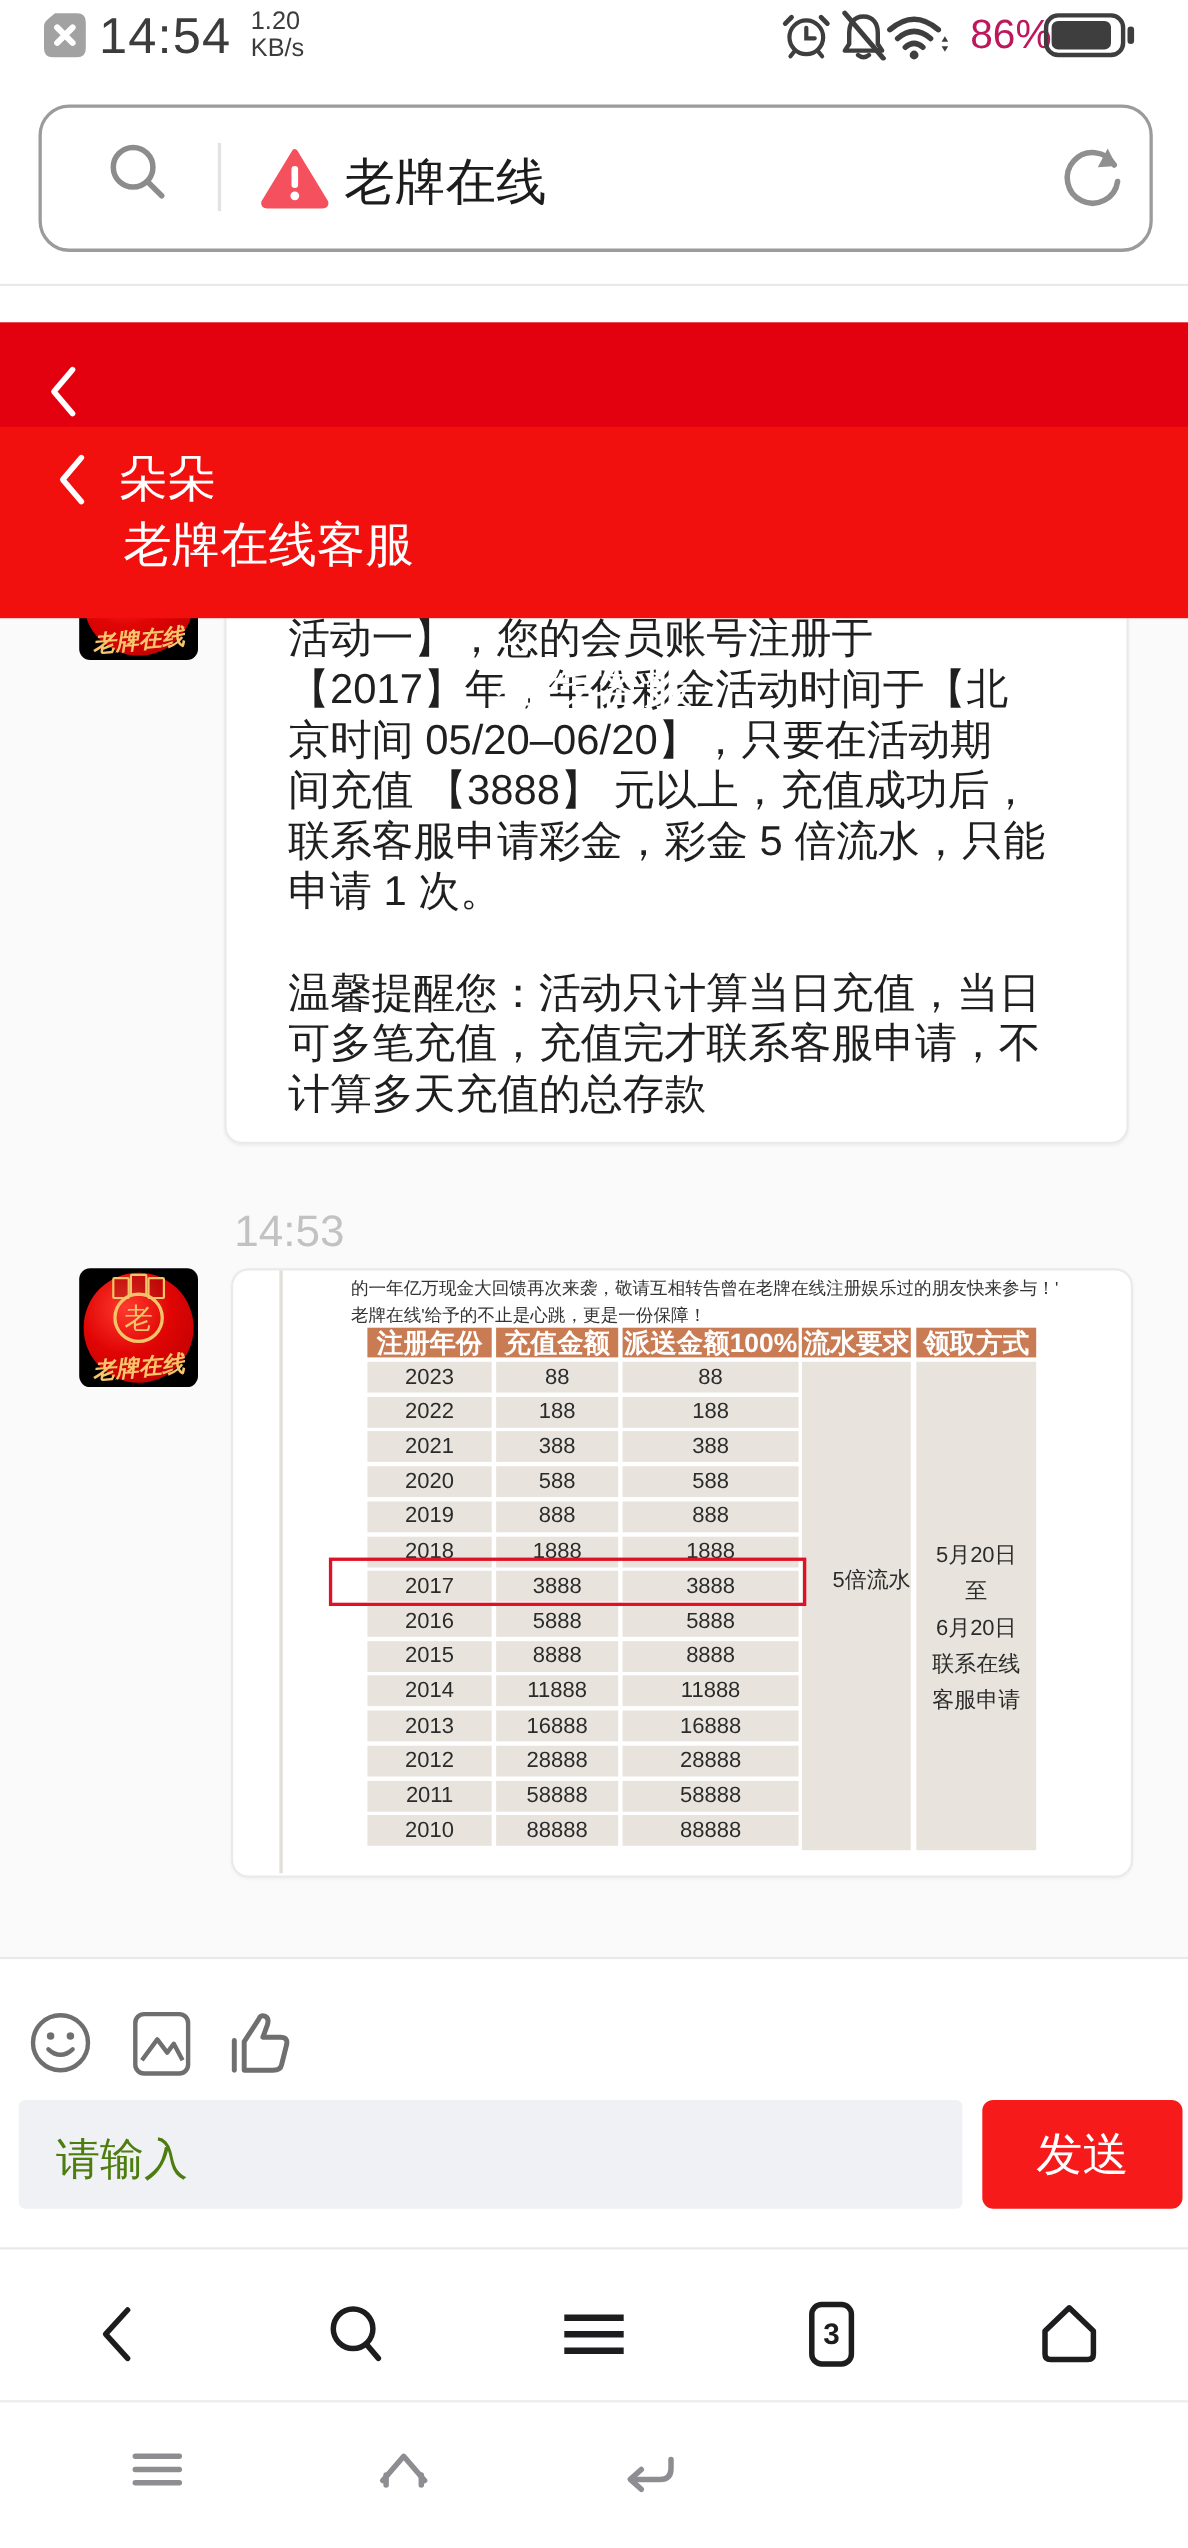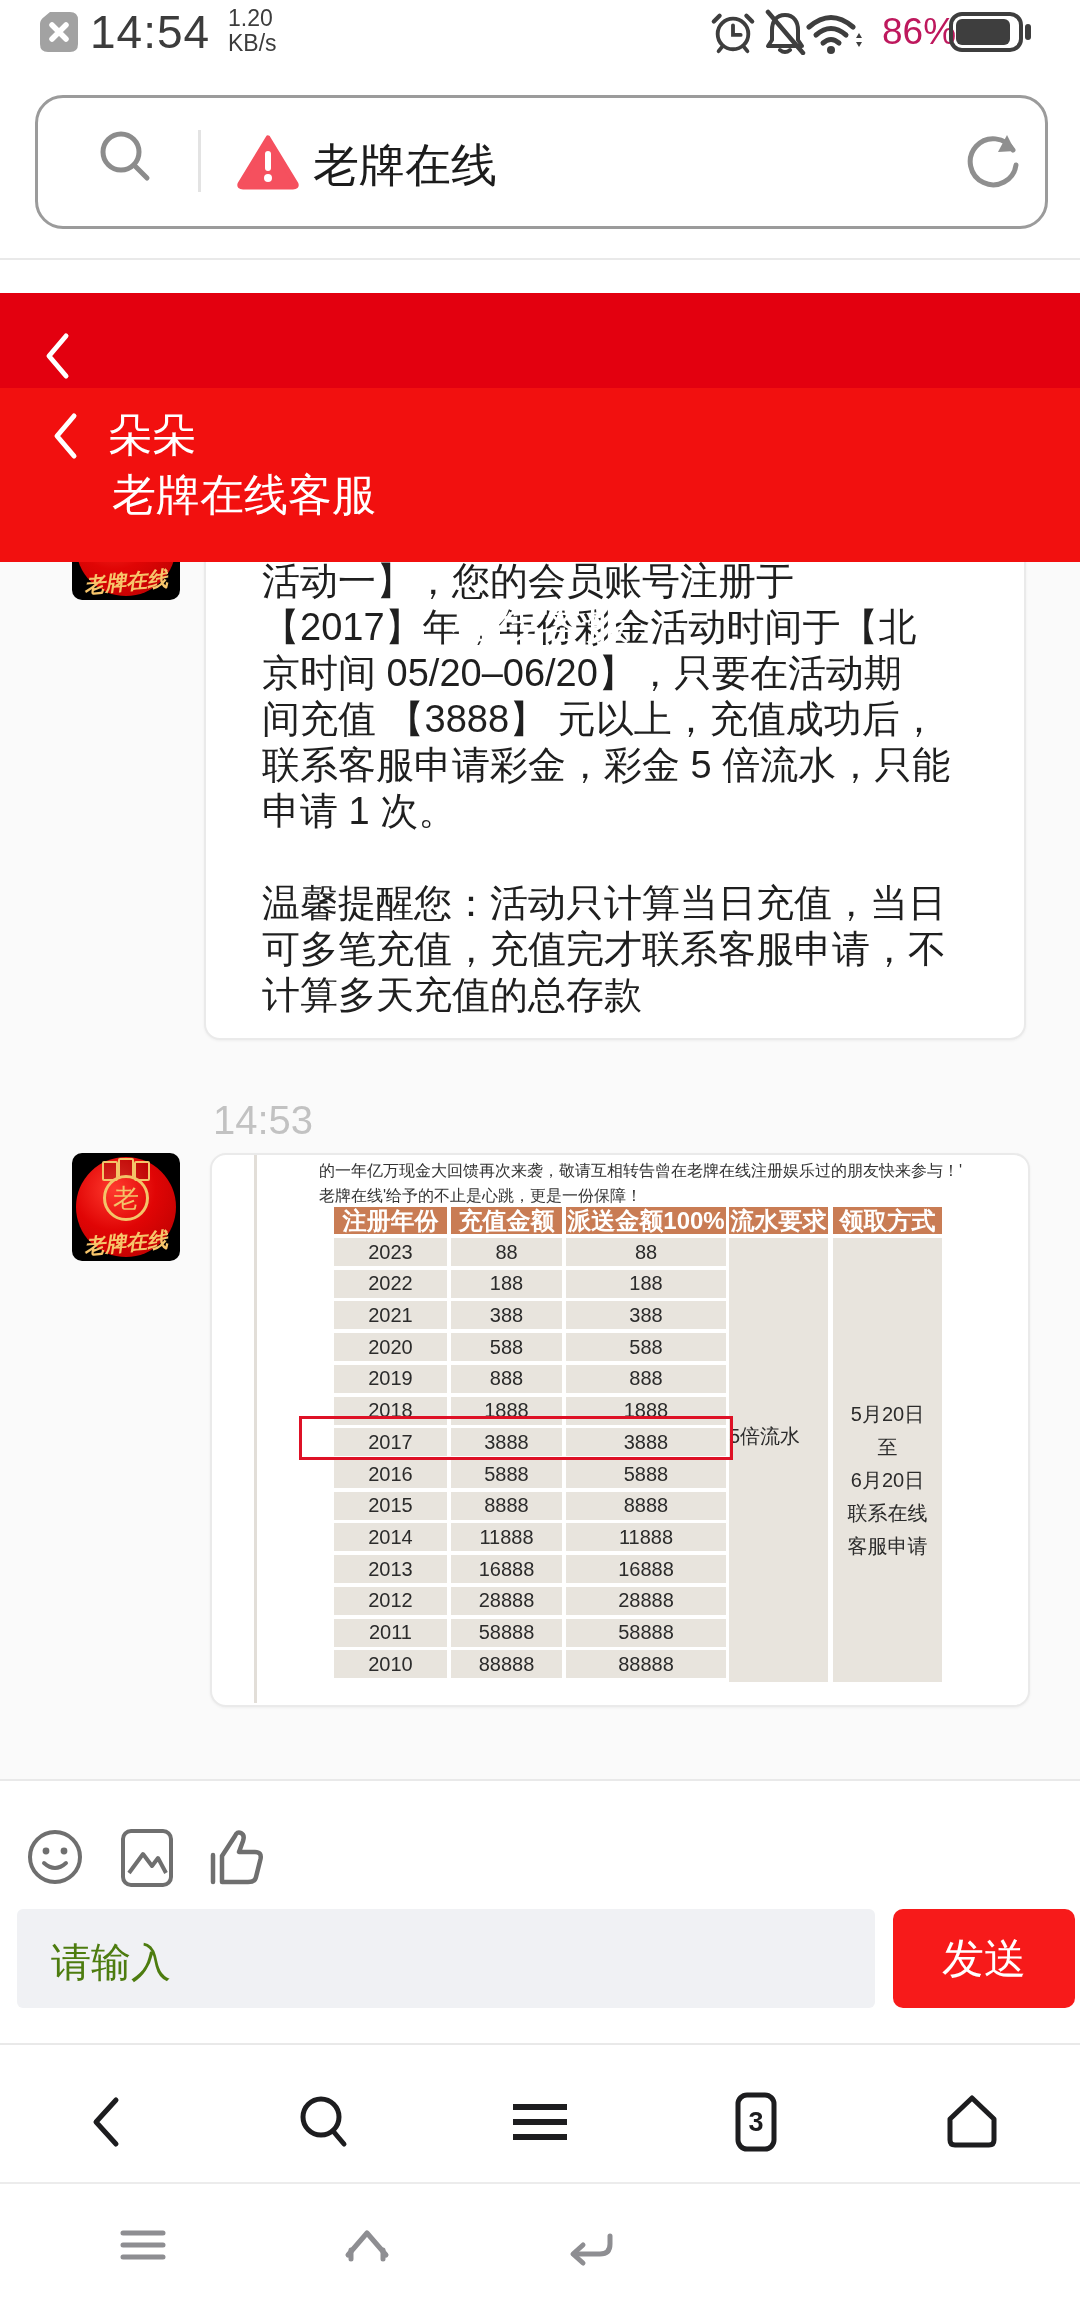--- a/index.html
+++ b/index.html
@@ -245,21 +245,21 @@
           <div class="pcell c2">58888</div>
         </div>
         <div class="prow">
           <div class="pcell c0">2010</div>
           <div class="pcell c1">88888</div>
           <div class="pcell c2">88888</div>
         </div>
       </div>
 
     <div class="abs merged" style="left:517px;top:83px;width:99px;height:444px;">
-      <div class="abs" style="left:0;top:185px;width:99px;text-align:left;">5倍流水</div>
+      <div class="abs" style="left:0;top:185px;width:99px;text-align:right;">5倍流水</div>
     </div>
 
     <div class="abs merged" style="left:621px;top:83px;width:109px;height:444px;">
       <div class="abs claim" style="left:0;top:113px;width:109px;">5月20日
 至
 6月20日
 联系在线
 客服申请</div>
     </div>
 

